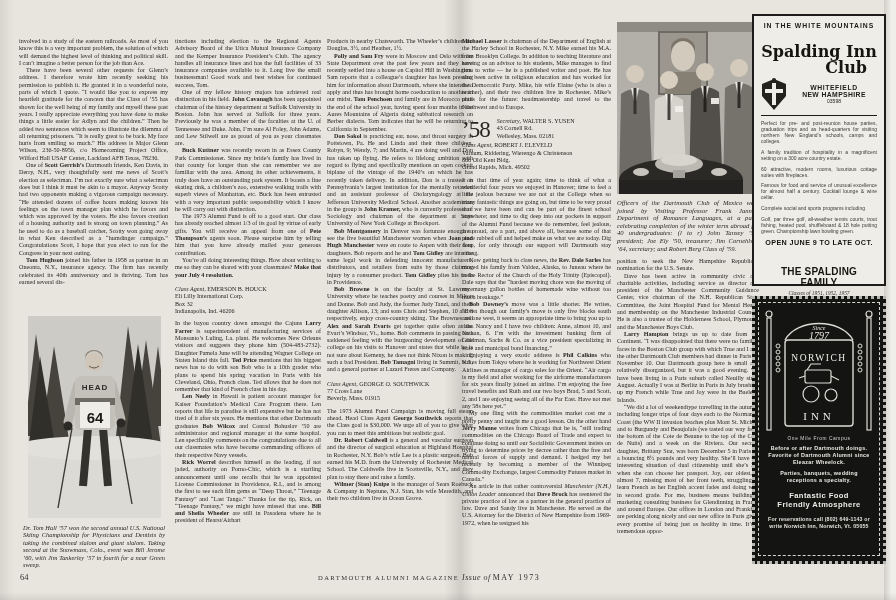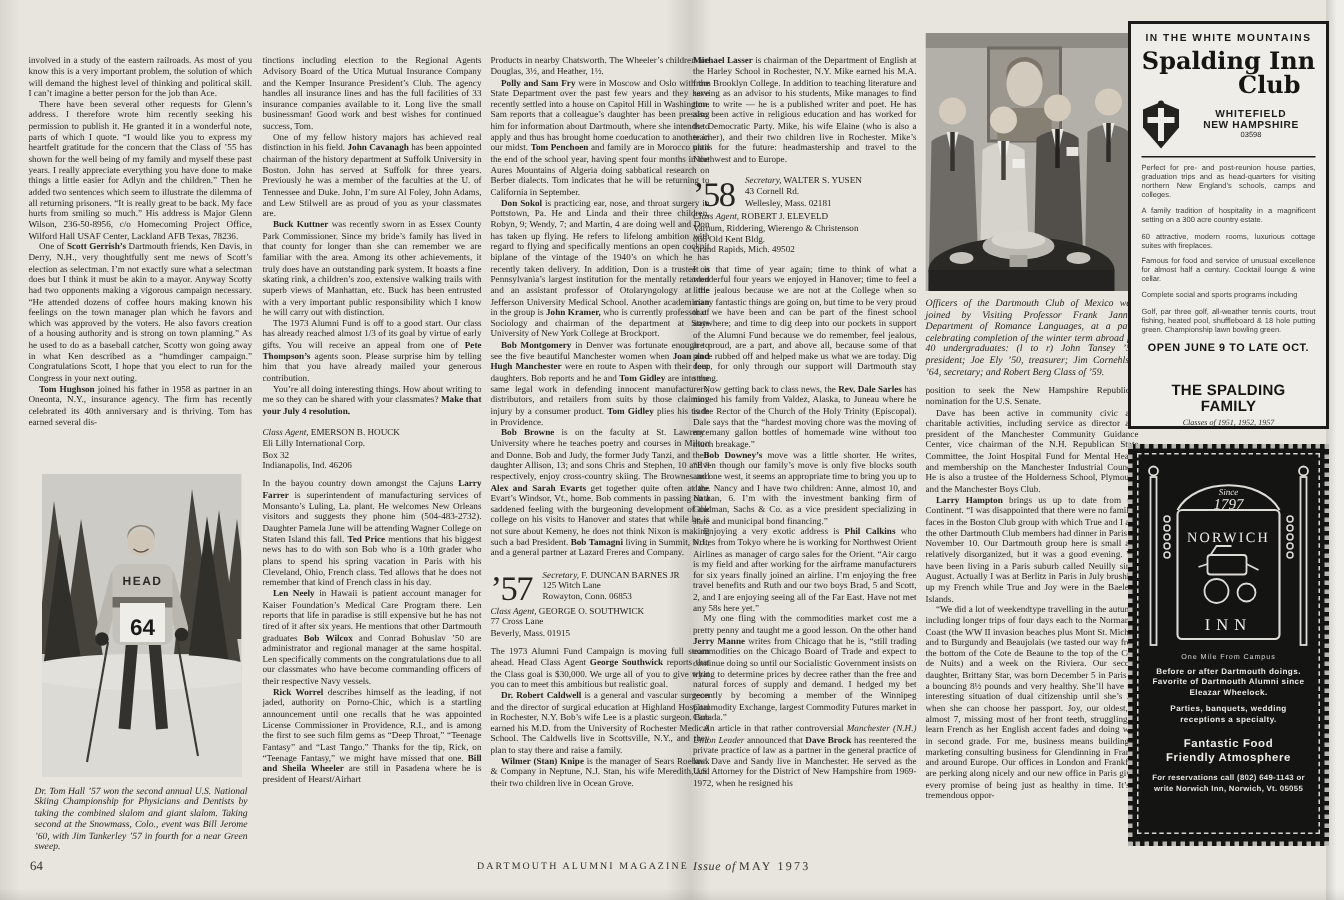--- a/index.html
+++ b/index.html
@@ -35,21 +35,21 @@
   .footer-issue .dt{letter-spacing:1.5px;margin-top:18px;}
 
   .photo{position:absolute;overflow:hidden;background:#bef264;}
 
   
   .ad-spalding{position:absolute;left:752px;top:14px;width:134px;height:272px;background:#efede7;
                border:2px solid #1d1c1a;box-sizing:border-box;padding:6px 7px 4px;
                font-family:"Liberation Sans",sans-serif;}
   .ad-kicker{font-size:6.8px;font-weight:bold;letter-spacing:1px;text-align:center;color:#1d1c1a;}
   .ad-name{font-family:"DejaVu Serif",serif;font-weight:bold;color:#161511;}
-  .ad-name .l1{display:block;text-align:center;font-size:16px;line-height:17px;margin-top:3px;}
+  .ad-name .l1{display:block;text-align:center;font-size:16px;line-height:17px;margin-top:14px;}
   .ad-name .l2{display:block;text-align:right;font-size:16px;line-height:15px;padding-right:10px;}
   .ad-idrow{display:flex;align-items:center;gap:4px;margin:2px 0 4px;}
   .ad-loc{flex:1;text-align:center;color:#1d1c1a;}
   .ad-loc .city{font-size:6.8px;font-weight:bold;letter-spacing:.6px;}
   .ad-loc .state{font-size:6.8px;font-weight:bold;letter-spacing:.4px;}
   .ad-loc .zip{font-size:5px;}
   .ad-rule{height:1px;background:#1d1c1a;margin:1px 0 4px;}
   .ad-body .para{font-size:5px;line-height:6.1px;color:#3c3b38;margin:0 0 4.5px;text-indent:0;
                  font-family:"Liberation Sans",sans-serif;text-align:justify;}
   .ad-open{font-size:7.2px;font-weight:bold;text-align:center;letter-spacing:.4px;color:#161511;
@@ -151,28 +151,20 @@
       <p class="para"><b>Rick Worrel</b> describes himself as the leading, if not jaded, authority on Porno-Chic, which is a startling announcement until one recalls that he was appointed License Commissioner in Providence, R.I., and is among the first to see such film gems as “Deep Throat,” “Teenage Fantasy” and “Last Tango.” Thanks for the tip, Rick, on “Teenage Fantasy,” we might have missed that one. <b>Bill and Sheila Wheeler</b> are still in Pasadena where he is president of Hearst/Airhart</p>
     </div>
 
   <div class="col" style="left:327px;top:38px;width:146px;height:528px;">
       <p class="para flush">Products in nearby Chatsworth. The Wheeler’s children are Douglas, 3½, and Heather, 1½.</p>
       <p class="para"><b>Polly and Sam Fry</b> were in Moscow and Oslo with the State Department over the past few years and they have recently settled into a house on Capitol Hill in Washington. Sam reports that a colleague’s daughter has been pressing him for information about Dartmouth, where she intends to apply and thus has brought home coeducation to another in our midst. <b>Tom Penchoen</b> and family are in Morocco until the end of the school year, having spent four months in the Aures Mountains of Algeria doing sabbatical research on Berber dialects. Tom indicates that he will be returning to California in September.</p>
       <p class="para"><b>Don Sokol</b> is practicing ear, nose, and throat surgery in Pottstown, Pa. He and Linda and their three children, Robyn, 9; Wendy, 7; and Martin, 4 are doing well and Don has taken up flying. He refers to lifelong ambition with regard to flying and specifically mentions an open cockpit biplane of the vintage of the 1940’s on which he has recently taken delivery. In addition, Don is a trustee on Pennsylvania’s largest institution for the mentally retarded and an assistant professor of Otolaryngology at the Jefferson University Medical School. Another academician in the group is <b>John Kramer,</b> who is currently professor of Sociology and chairman of the department at State University of New York College at Brockport.</p>
       <p class="para"><b>Bob Montgomery</b> in Denver was fortunate enough to see the five beautiful Manchester women when <b>Joan and Hugh Manchester</b> were en route to Aspen with their four daughters. Bob reports and he and <b>Tom Gidley</b> are into the same legal work in defending innocent manufacturers, distributors, and retailers from suits by those claiming injury by a consumer product. <b>Tom Gidley</b> plies his trade in Providence.</p>
       <p class="para"><b>Bob Browne</b> is on the faculty at St. Lawrence University where he teaches poetry and courses in Milton and Donne. Bob and Judy, the former Judy Tanzi, and their daughter Allison, 13; and sons Chris and Stephen, 10 and 8 respectively, enjoy cross-country skiing. The Brownes and <b>Alex and Sarah Evarts</b> get together quite often at the Evart’s Windsor, Vt., home. Bob comments in passing on a saddened feeling with the burgeoning development of the college on his visits to Hanover and states that while he is not sure about Kemeny, he does not think Nixon is making such a bad President. <b>Bob Tamagni</b> living in Summit, N.J., and a general partner at Lazard Freres and Company.</p>
       <div class="sec">
-        <div class="sec-top">
-          <span class="yr">’57</span>
-          <span class="secrows">
-            <span class="srow"><i>Secretary,</i> F. DUNCAN BARNES JR</span>
-            <span class="srow">125 Witch Lane</span>
-            <span class="srow">Rowayton, Conn. 06853</span>
-          </span>
-        </div>
         <div class="agrows">
           <span class="srow"><i>Class Agent,</i> GEORGE O. SOUTHWICK</span>
           <span class="srow">77 Cross Lane</span>
           <span class="srow">Beverly, Mass. 01915</span>
         </div>
       </div>
       <p class="para flush">The 1973 Alumni Fund Campaign is moving full steam ahead. Head Class Agent <b>George Southwick</b> reports that the Class goal is $30,000. We urge all of you to give what you can to meet this ambitious but realistic goal.</p>
       <p class="para"><b>Dr. Robert Caldwell</b> is a general and vascular surgeon and the director of surgical education at Highland Hospital in Rochester, N.Y. Bob’s wife Lee is a plastic surgeon. Bob earned his M.D. from the University of Rochester Medical School. The Caldwells live in Scottsville, N.Y., and they plan to stay there and raise a family.</p>
       <p class="para"><b>Wilmer (Stan) Knipe</b> is the manager of Sears Roebuck &amp; Company in Neptune, N.J. Stan, his wife Meredith, and their two children live in Ocean Grove.</p>
     </div>

